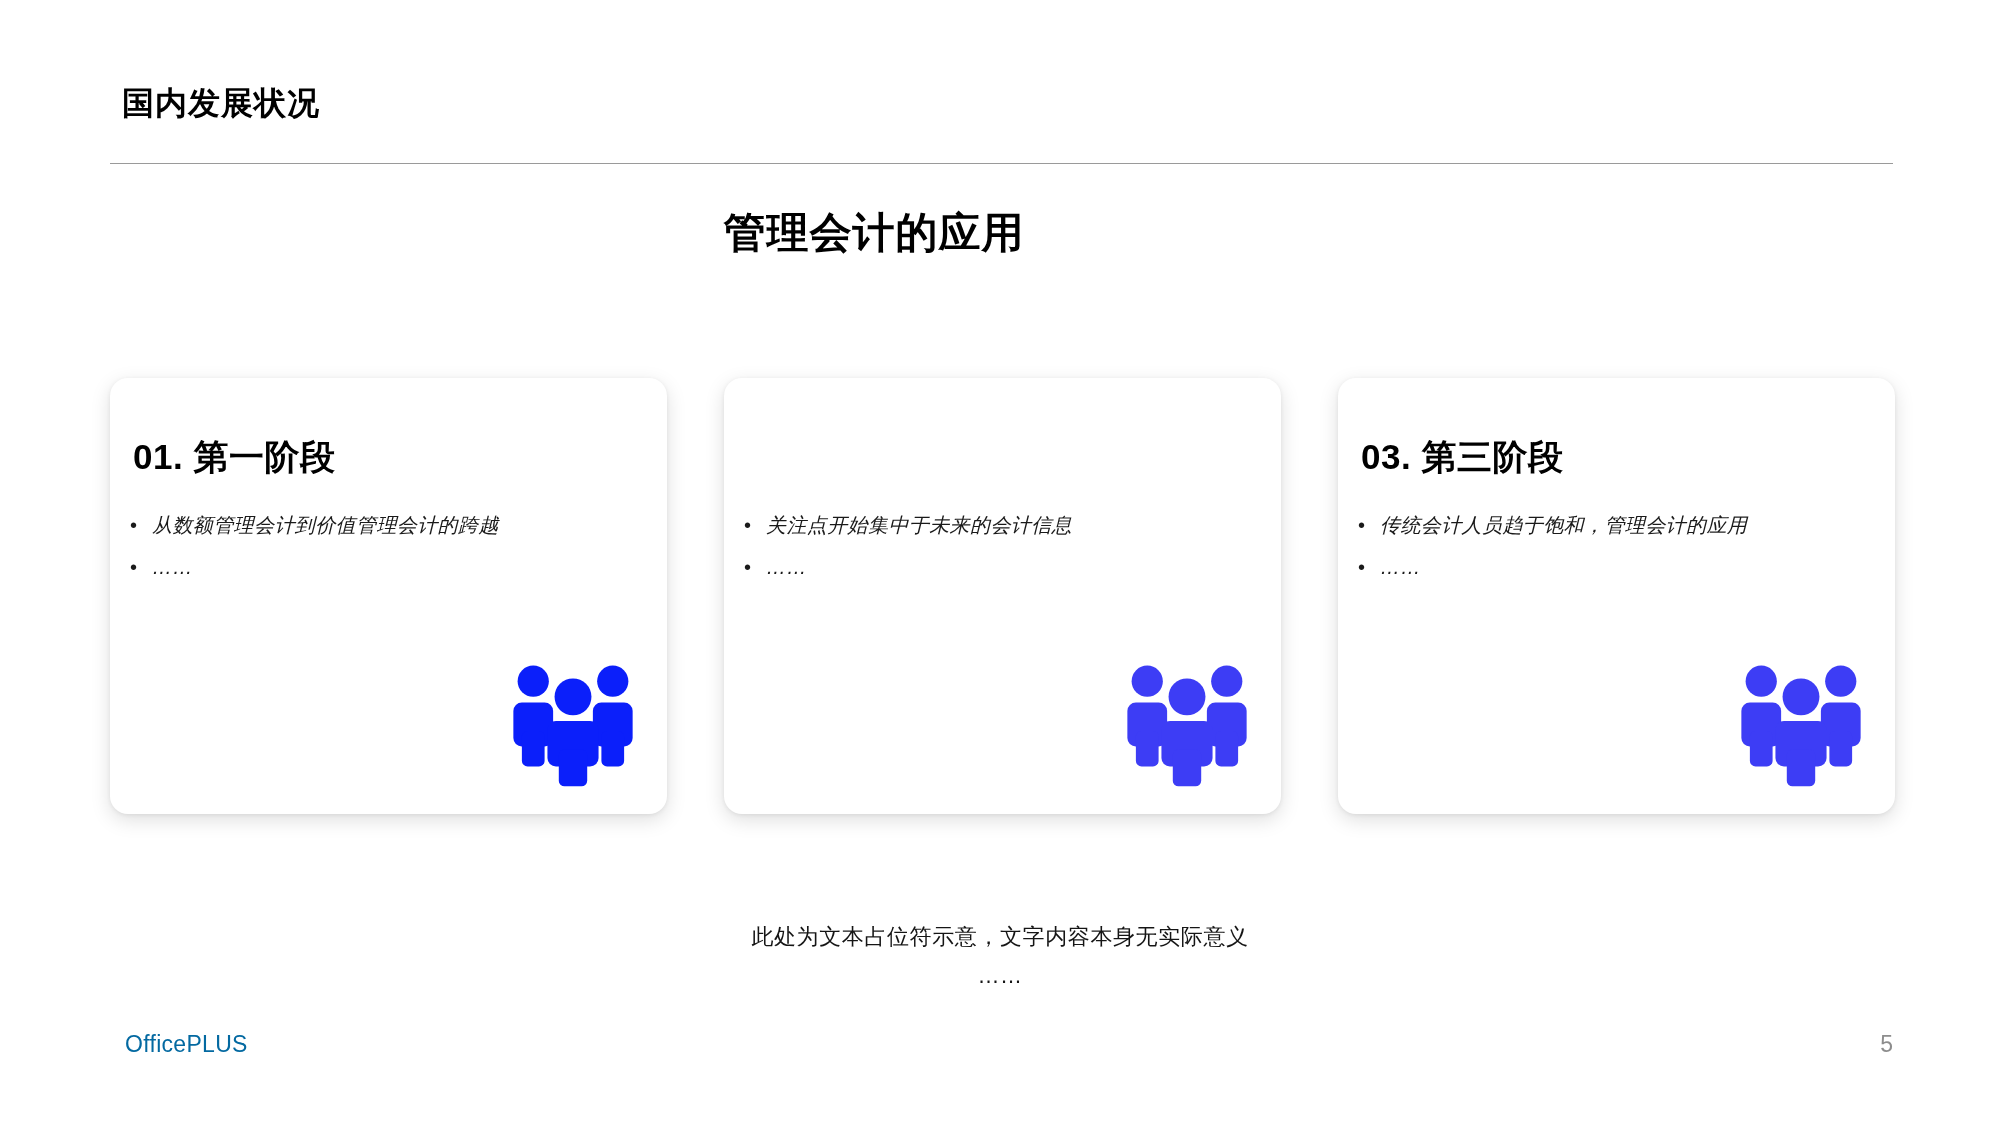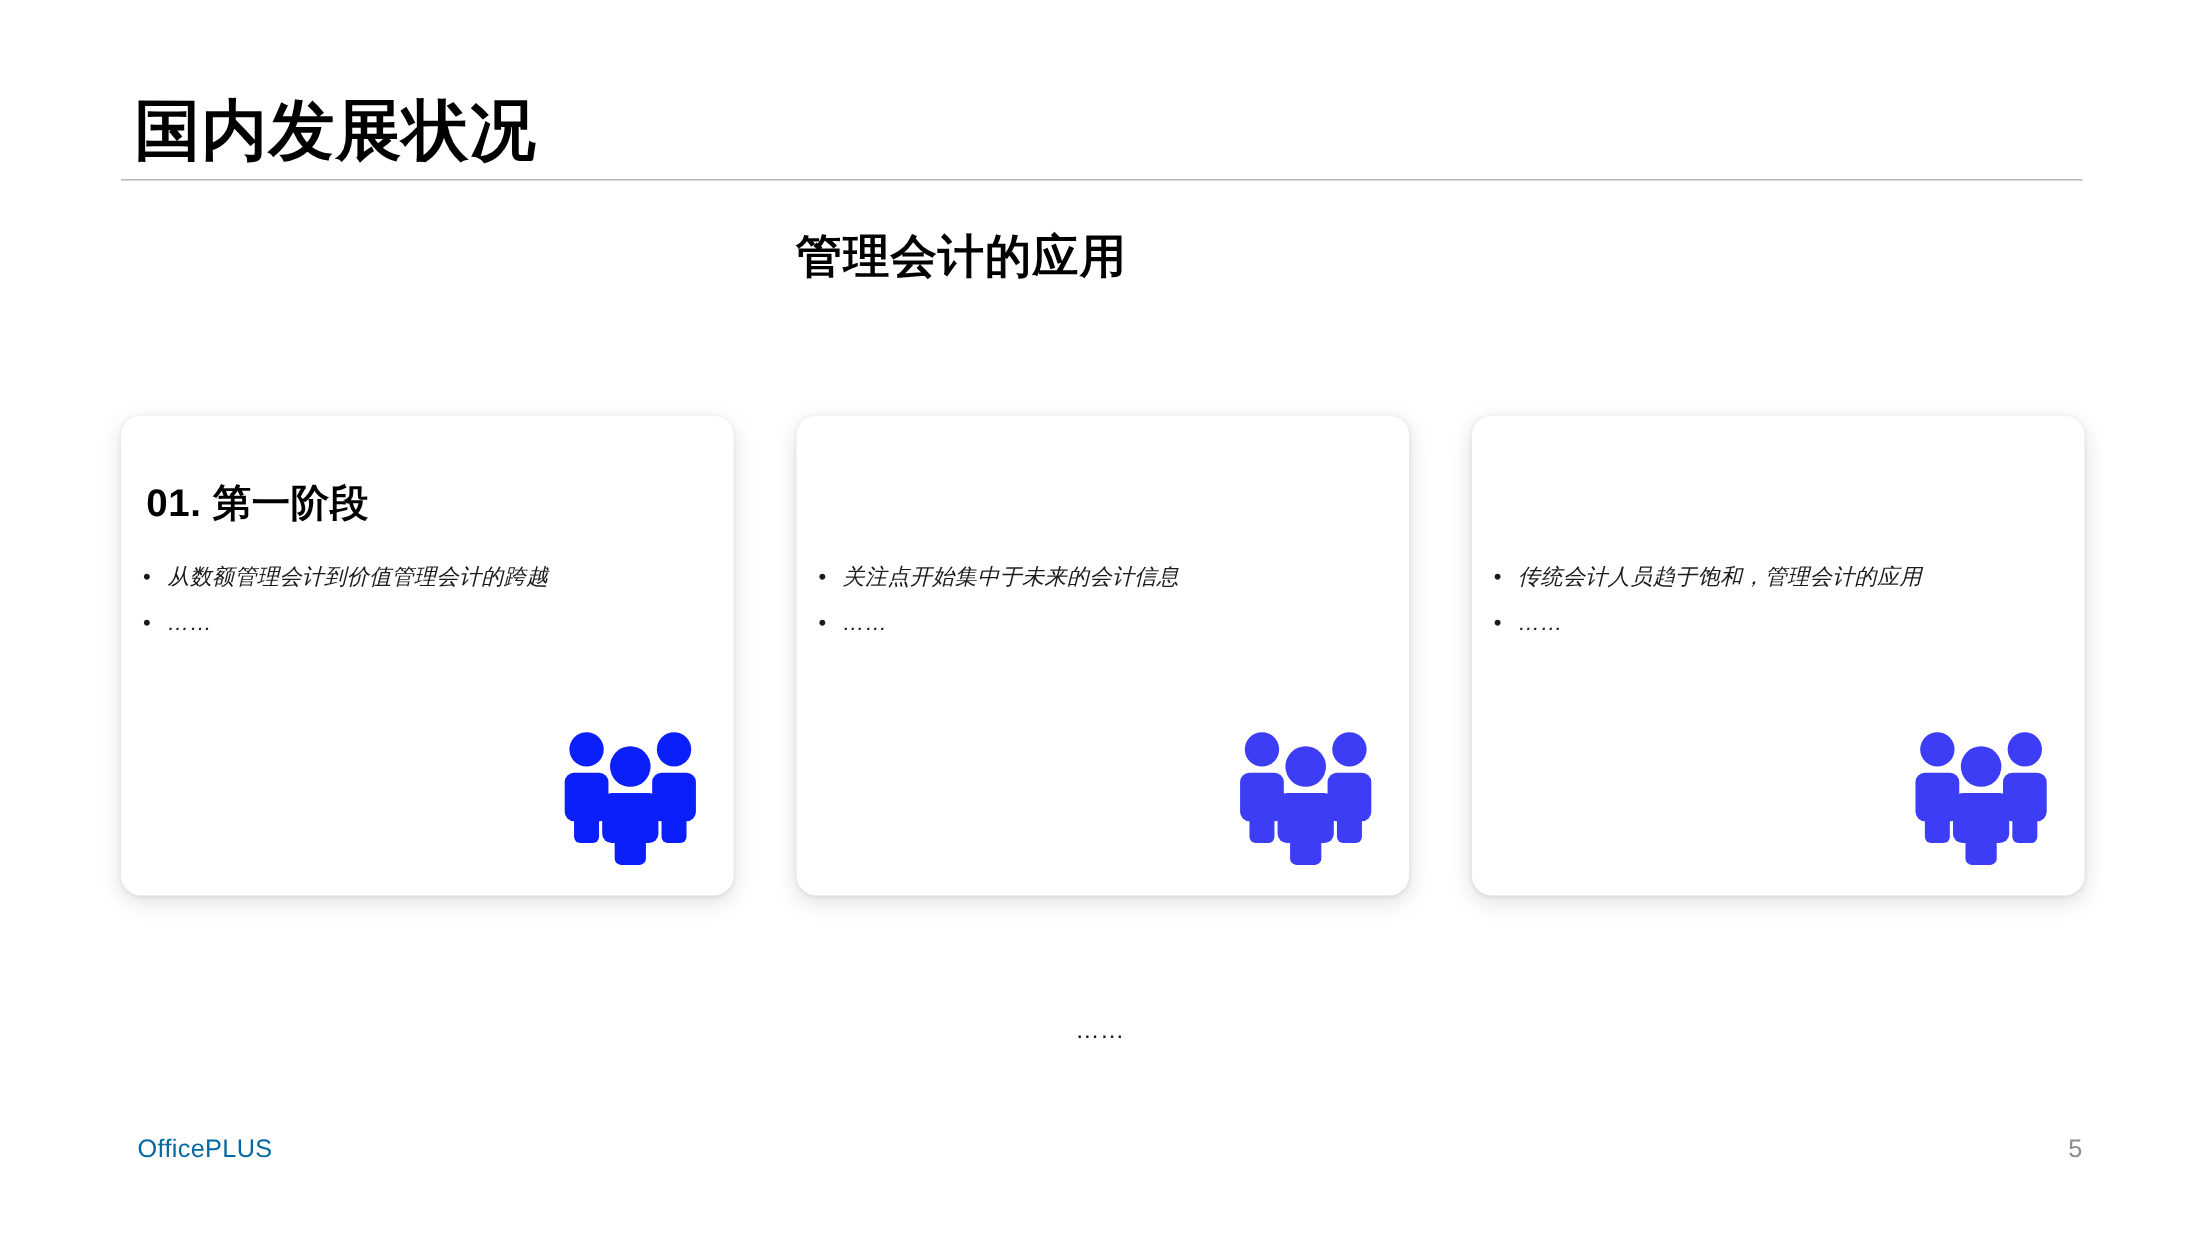--- a/index.html
+++ b/index.html
@@ -15,21 +15,21 @@
     font-family: "Liberation Sans", "DejaVu Sans", sans-serif;
     color: #000000;
     -webkit-font-smoothing: antialiased;
   }
 
   
   .slide-title {
     position: absolute;
     left: 122px;
     top: 86px;
-    font-size: 60px;
+    font-size: 32px;
     font-weight: 700;
     letter-spacing: 1px;
     line-height: 1.1;
     color: #000000;
     white-space: nowrap;
   }
   .title-rule {
     position: absolute;
     left: 110px;
     top: 163px;
@@ -218,20 +218,21 @@
           <rect x="70" y="57" width="16" height="25" rx="4"></rect>
           <circle cx="50" cy="33" r="13"></circle>
           <rect x="32" y="50" width="36" height="32" rx="6"></rect>
           <rect x="40" y="70" width="20" height="26" rx="4"></rect>
         </g>
       </svg>
     </div>
   </div>
 
   <div class="stage-card">
+    <div class="card-heading">03. 第三阶段</div>
     <div class="bullet-list">
       <div class="bullet-item">
         <span class="bullet-dot">•</span>
         <span class="bullet-text">传统会计人员趋于饱和，管理会计的应用</span>
       </div>
       <div class="bullet-item">
         <span class="bullet-dot">•</span>
         <span class="bullet-text">……</span>
       </div>
     </div>
@@ -248,17 +249,18 @@
           <rect x="32" y="50" width="36" height="32" rx="6"></rect>
           <rect x="40" y="70" width="20" height="26" rx="4"></rect>
         </g>
       </svg>
     </div>
   </div>
 
 </div>
 
 <div class="footnote">
+  <span>此处为文本占位符示意，文字内容本身无实际意义</span>
   <span class="footnote-line2">……</span>
 </div>
 
 <div class="footer-brand">OfficePLUS</div>
 <div class="page-number">5</div>
 
 </body></html>

